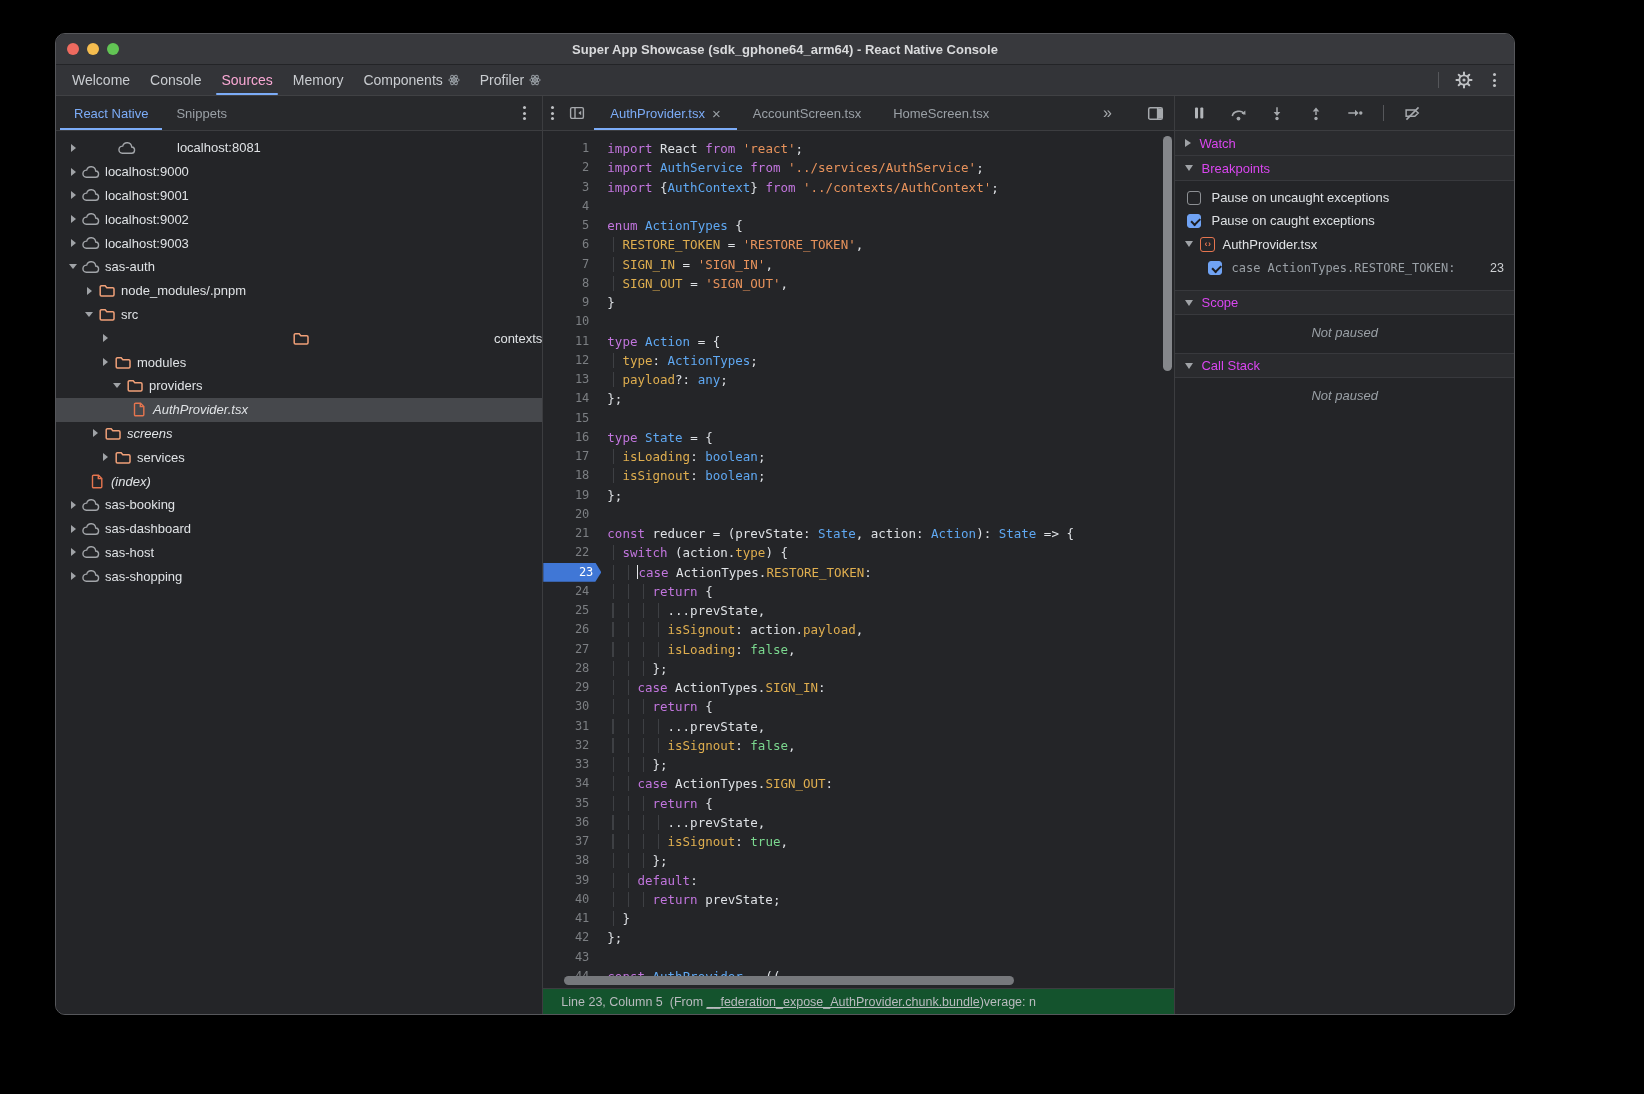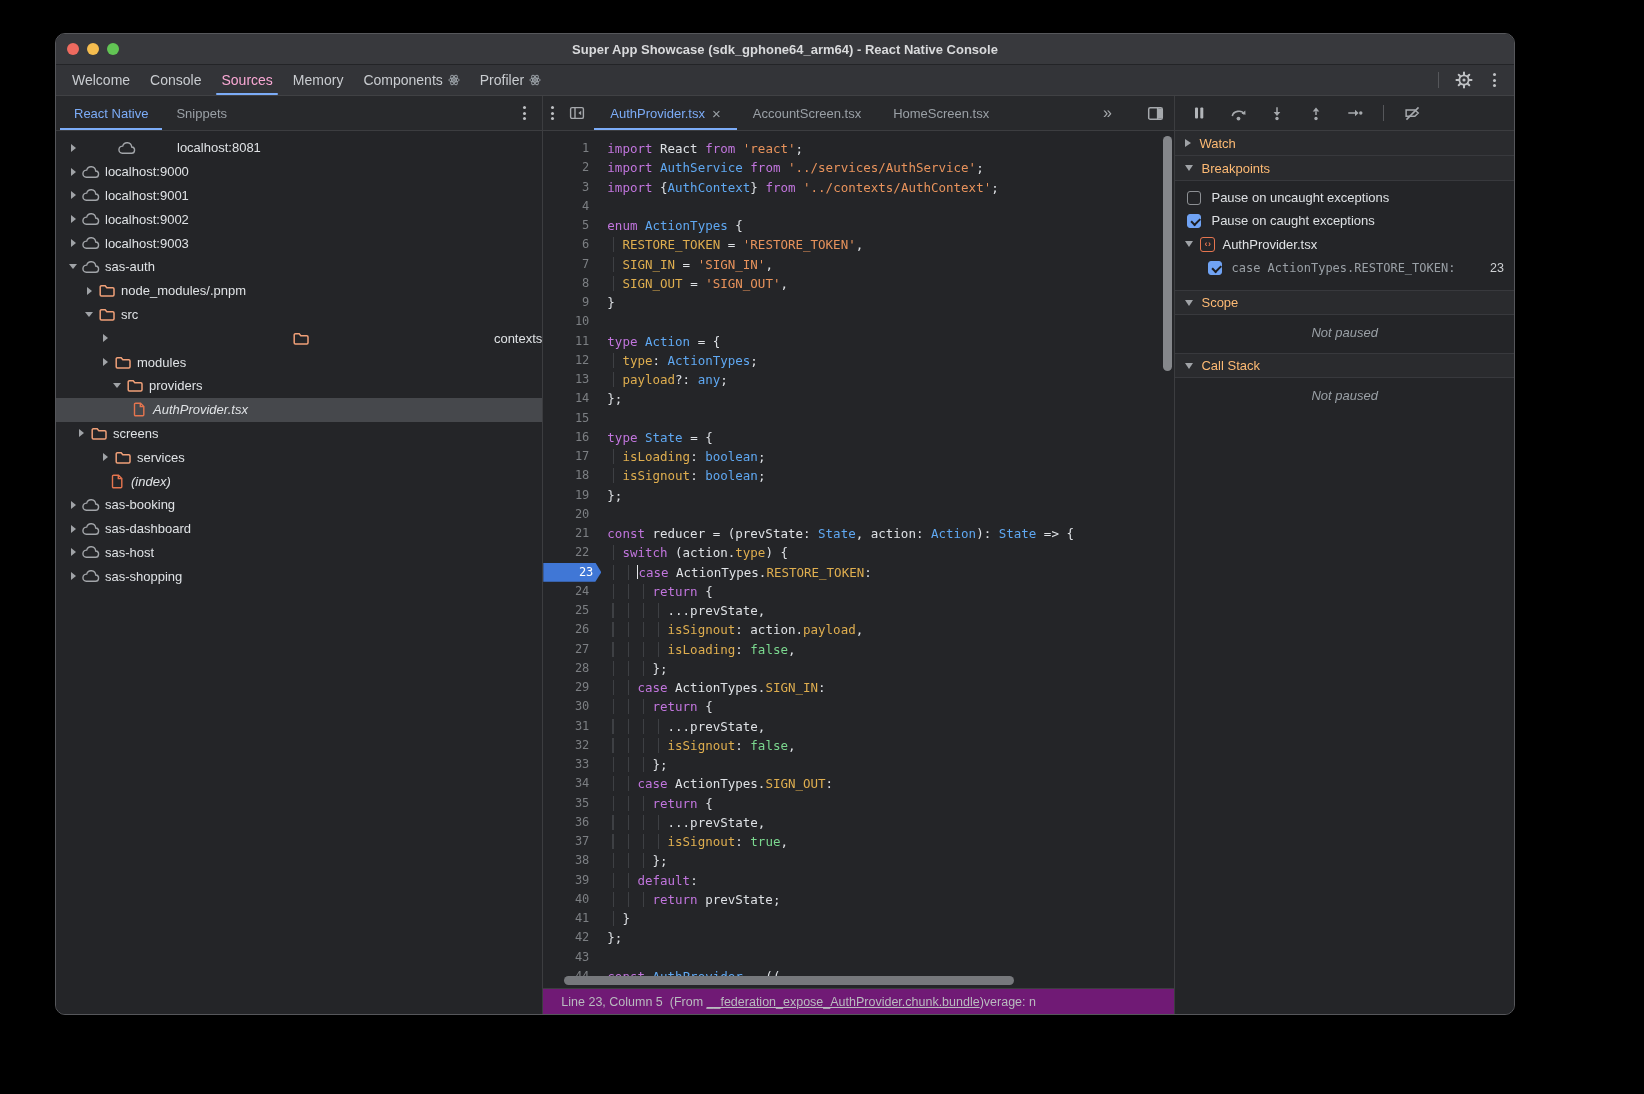--- a/index.html
+++ b/index.html
@@ -67,30 +67,30 @@
   .tk-k { color:#c175dd; } .tk-t { color:#5fa8f2; } .tk-s { color:#e8935c; }
   .tk-p { color:#dfae4f; } .tk-b { color:#7bd88f; } .tk-d { color:#dee1e5; }
   .tk-i { background-image:repeating-linear-gradient(to right, #3e4044 0 1px, transparent 1px 15.06px);
     background-position:6px 2px; }
   .cursor { display:inline-block; width:0; border-left:1.5px solid #e4e6e9; height:14px;
     vertical-align:-2px; }
   .vscroll { position:absolute; left:620px; top:40px; width:9px; height:235px;
     background:#85878b; border-radius:5px; }
   .hscroll { position:absolute; left:21px; top:880px; width:450px; height:9px;
     background:#76787c; border-radius:5px; }
-  .statusbar { height:26px; flex:none; border-top:1px solid #3c3d40; background:#701a75;
+  .statusbar { height:26px; flex:none; border-top:1px solid #3c3d40; background:#14532d;
     display:flex; align-items:center; padding-left:18px; font-size:12.5px; color:#b9bbbf;
     white-space:pre; overflow:hidden; }
   .statusbar .link { text-decoration:underline; }
   
   .sidebar { width:339px; background:#242528; display:flex; flex-direction:column; font-size:13px; }
   .sb-toolbar { height:35px; background:#28292c; border-bottom:1px solid #3c3d40;
     display:flex; align-items:center; gap:17px; padding-left:13px; flex:none; }
   .sb-header { height:25px; display:flex; align-items:center; padding-left:10px; gap:8px;
-    background:#2a2b2e; border-bottom:1px solid #38393d; color:#fdba74; flex:none; }
+    background:#2a2b2e; border-bottom:1px solid #38393d; color:#d946ef; flex:none; }
   .sb-header.topline { border-top:1px solid #38393d; margin-top:3px; }
   .bp-opts { padding:5px 0 7px; }
   .cb-row { height:23px; display:flex; align-items:center; padding-left:12px; gap:10px; color:#dde0e3; }
   .checkbox { width:14px; height:14px; border-radius:3px; border:1.5px solid #8d9094; flex:none;
     position:relative; }
   .checkbox.checked { background:#70a3f4; border-color:#70a3f4; }
   .checkbox.checked::after { content:""; position:absolute; left:2.5px; top:3px; width:7px;
     height:3.5px; border-left:2px solid #1c1d20; border-bottom:2px solid #1c1d20;
     transform:rotate(-45deg); }
   .bp-group { height:24px; display:flex; align-items:center; padding-left:10px; gap:7px;
@@ -317,21 +317,21 @@
           <div class="tree-row selected" style="padding-left: 58px;">
             <span class="arr"></span>
             <span class="t-icon">
               <svg width="12" height="15" viewBox="0 0 12 15">
                 <path d="M1.5 2.2a1 1 0 0 1 1-1h5L10.8 4.5v8.3a1 1 0 0 1-1 1H2.5a1 1 0 0 1-1-1z" fill="none" stroke="#e5754f" stroke-width="1.4"></path>
                 <path d="M7.3 1.3v3.3h3.4" fill="none" stroke="#e5754f" stroke-width="1.4"></path>
               </svg>
             </span>
             <span class="label italic">AuthProvider.tsx</span>
           </div>
-          <div class="tree-row" style="padding-left: 18px;">
+          <div class="tree-row" style="padding-left: 32px; font-style: italic;">
             <span class="arr">
               <span class="tri-r" style="border-left-width:5px;border-top-width:4px;border-bottom-width:4px;"></span>
             </span>
             <span class="t-icon">
               <svg width="16" height="13" viewBox="0 0 16 13">
                 <path d="M1.2 3a1.2 1.2 0 0 1 1.2-1.2h3.8l1.6 1.9h6a1.2 1.2 0 0 1 1.2 1.2v5.9a1.2 1.2 0 0 1-1.2 1.2H2.4a1.2 1.2 0 0 1-1.2-1.2z" fill="none" stroke="#f0a078" stroke-width="1.5"></path>
               </svg>
             </span>
             <span class="label">screens</span>
           </div>
@@ -339,21 +339,21 @@
             <span class="arr">
               <span class="tri-r" style="border-left-width:5px;border-top-width:4px;border-bottom-width:4px;"></span>
             </span>
             <span class="t-icon">
               <svg width="16" height="13" viewBox="0 0 16 13">
                 <path d="M1.2 3a1.2 1.2 0 0 1 1.2-1.2h3.8l1.6 1.9h6a1.2 1.2 0 0 1 1.2 1.2v5.9a1.2 1.2 0 0 1-1.2 1.2H2.4a1.2 1.2 0 0 1-1.2-1.2z" fill="none" stroke="#f0a078" stroke-width="1.5"></path>
               </svg>
             </span>
             <span class="label">services</span>
           </div>
-          <div class="tree-row" style="padding-left: 36px;">
+          <div class="tree-row" style="padding-left: 16px;">
             <span class="arr"></span>
             <span class="t-icon">
               <svg width="12" height="15" viewBox="0 0 12 15">
                 <path d="M1.5 2.2a1 1 0 0 1 1-1h5L10.8 4.5v8.3a1 1 0 0 1-1 1H2.5a1 1 0 0 1-1-1z" fill="none" stroke="#e5754f" stroke-width="1.4"></path>
                 <path d="M7.3 1.3v3.3h3.4" fill="none" stroke="#e5754f" stroke-width="1.4"></path>
               </svg>
             </span>
             <span class="label italic">(index)</span>
           </div>
           <div class="tree-row" style="padding-left: 10px;">

